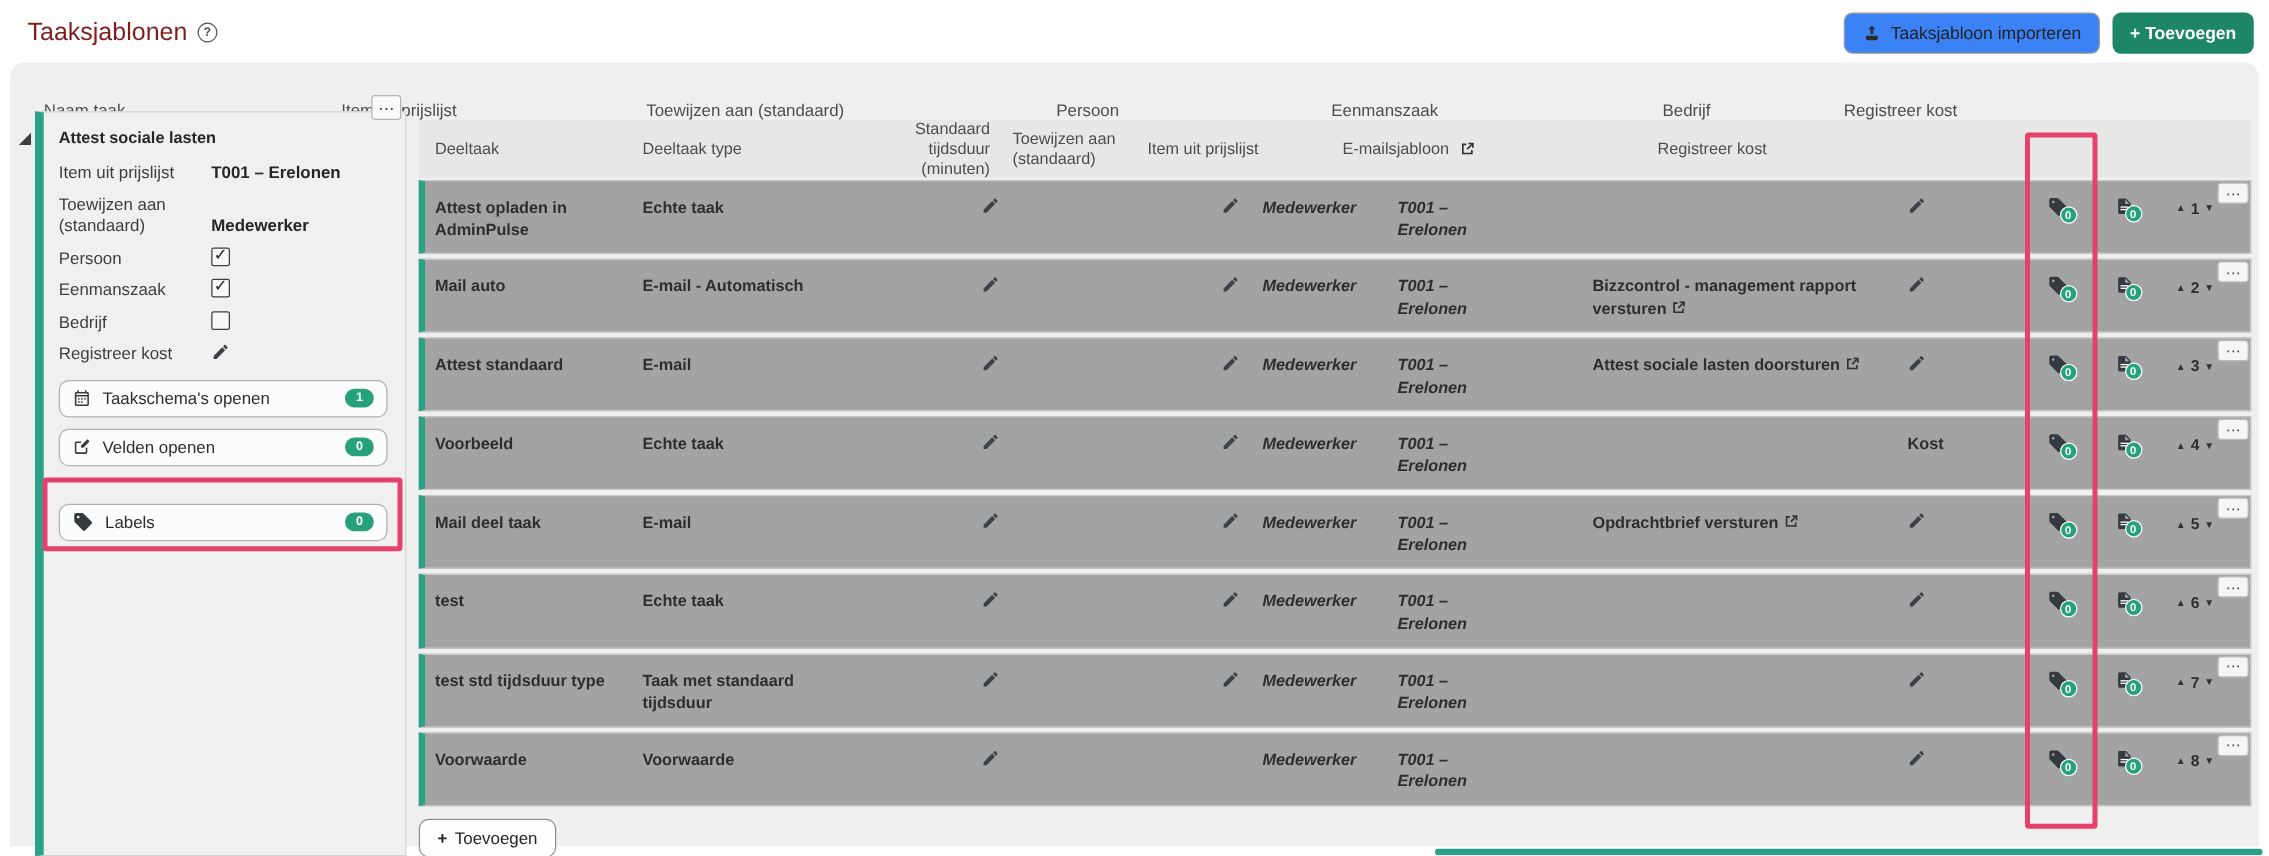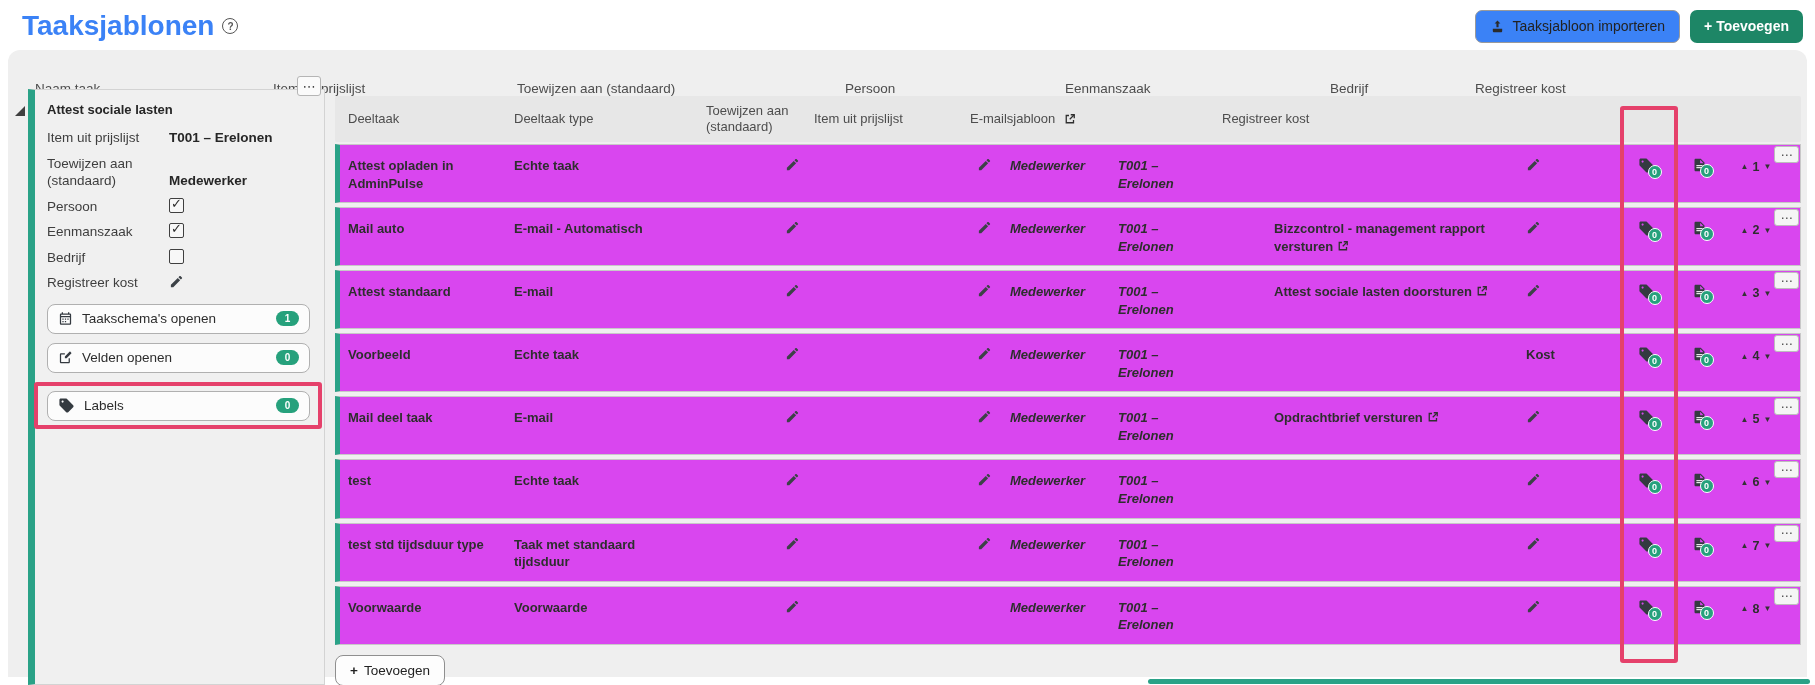--- a/index.html
+++ b/index.html
@@ -2,21 +2,21 @@
 <html><head>
 <meta charset="utf-8">
 <style>
   * { box-sizing: border-box; margin: 0; padding: 0; }
   html,body { width: 1815px; height: 685px; background: #fff; overflow: hidden;
     font-family: "Liberation Sans", "DejaVu Sans", sans-serif; color: #2e2e2e; }
 
   
   .page-header { position: absolute; top: 0; left: 0; right: 0; height: 50px;
     display: flex; align-items: center; padding: 2px 12px 0 22px; background: #fff; }
-  .page-title { font-size: 28px; font-weight: bold; color: #3b82f6; }
+  .page-title { font-size: 20px; font-weight: normal; color: #7f1d1d; }
   .help-circle { width: 16px; height: 16px; border: 1.6px solid #555; border-radius: 50%;
     display: inline-flex; align-items: center; justify-content: center;
     font-size: 10px; font-weight: bold; color: #555; margin-left: 8px; }
   .header-actions { margin-left: auto; display: flex; gap: 10px; align-items: center; }
   .btn-import { display: inline-flex; align-items: center; gap: 8px; height: 33px;
     background: #3b82f6; border: 1px solid #9a9a9a; border-radius: 7px; padding: 0 14px;
     font-size: 14px; color: #222; cursor: pointer; font-family: inherit; }
   .btn-add { display: inline-flex; align-items: center; height: 33px; background: #1d8666;
     color: #fff; border: none; border-radius: 7px; padding: 0 14px; font-size: 14px;
     font-weight: bold; cursor: pointer; font-family: inherit; }
@@ -51,29 +51,29 @@
     font-size: 13px; font-weight: bold; color: #2b2b2b; }
   .panel-buttons { margin-top: 12px; }
   .panel-btn { display: flex; align-items: center; gap: 9px; width: 100%; height: 30px;
     background: #fcfcfc; border: 1px solid #b0b0b0; border-radius: 8px; padding: 0 10px;
     font-size: 13.5px; color: #2d2d2d; margin-bottom: 9px; cursor: pointer; font-family: inherit; }
   .pill-badge { margin-left: auto; min-width: 23px; height: 15px; border-radius: 8px;
     background: #26a17c; color: #fff; font-size: 10px; font-weight: bold;
     display: inline-flex; align-items: center; justify-content: center; padding: 0 4px; }
   .labels-ring { border: 4px solid #e5416b; border-radius: 3px; margin: 0 -12px 6px -13px;
     padding: 5px 8px 0 9px; }
-  .labels-ring .panel-btn { margin-bottom: 4px; }
+  .labels-ring .panel-btn { margin-bottom: 4px; margin-top: 12px; }
 
   
   .table-area { flex: 1; margin-left: 10px; margin-top: 7px; position: relative; }
   .thead { display: flex; align-items: center; height: 46px; background: #e7e7e7;
     border-radius: 2px; padding-left: 13px; }
   .th { font-size: 13px; color: #4d4d4d; white-space: pre-line; line-height: 1.25; padding-right: 8px; }
   .rows { margin-top: 2px; }
-  .row-card { position: relative; display: flex; align-items: flex-start; background: #d946ef;
+  .row-card { position: relative; display: flex; align-items: flex-start; background: #a3a3a3;
     border: 1px solid #c8c8c8; border-left: 5px solid #2aa287; margin-bottom: 4px;
     min-height: 55px; padding: 12px 0 10px 8px; }
   .cell { font-size: 13px; font-weight: bold; color: #2e2e2e; line-height: 1.35; padding-right: 8px; }
   .c-name { width: 166px; }
   .c-type { width: 182px; padding-right: 26px; }
   .c-deadline { width: 200px; display: flex; justify-content: center; }
   .c-duration { width: 104px; display: flex; justify-content: flex-end; }
   .c-assignee { width: 118px; padding-left: 10px; }
   .c-item { width: 156px; padding-right: 66px; }
   .c-email { width: 252px; }
@@ -208,20 +208,22 @@
               <span class="pill-badge">0</span>
             </button>
           </div>
         </div>
     </aside>
 
     <main class="table-area" id="table-area">
       <div class="thead" id="thead">
           <div class="th c-name">Deeltaak</div>
           <div class="th c-type">Deeltaak type</div>
+          <div class="th c-duration">Standaard tijdsduur
+(minuten)</div>
           <div class="th c-assignee">Toewijzen aan
 (standaard)</div>
           <div class="th c-item">Item uit prijslijst</div>
           <div class="th c-email"><span>E-mailsjabloon</span><span class="ext-icon"><svg width="12" height="12" viewBox="0 0 24 24" fill="none" stroke="#2f2f2f" stroke-width="2.6">
                 <path d="M10 5H4.5v14.5H19V14"></path>
                 <path d="M13.5 3.5H20.5V10.5"></path>
                 <path d="M20 4l-8.5 8.5"></path>
               </svg></span></div>
           <div class="th c-cost">Registreer kost</div>
         </div>

